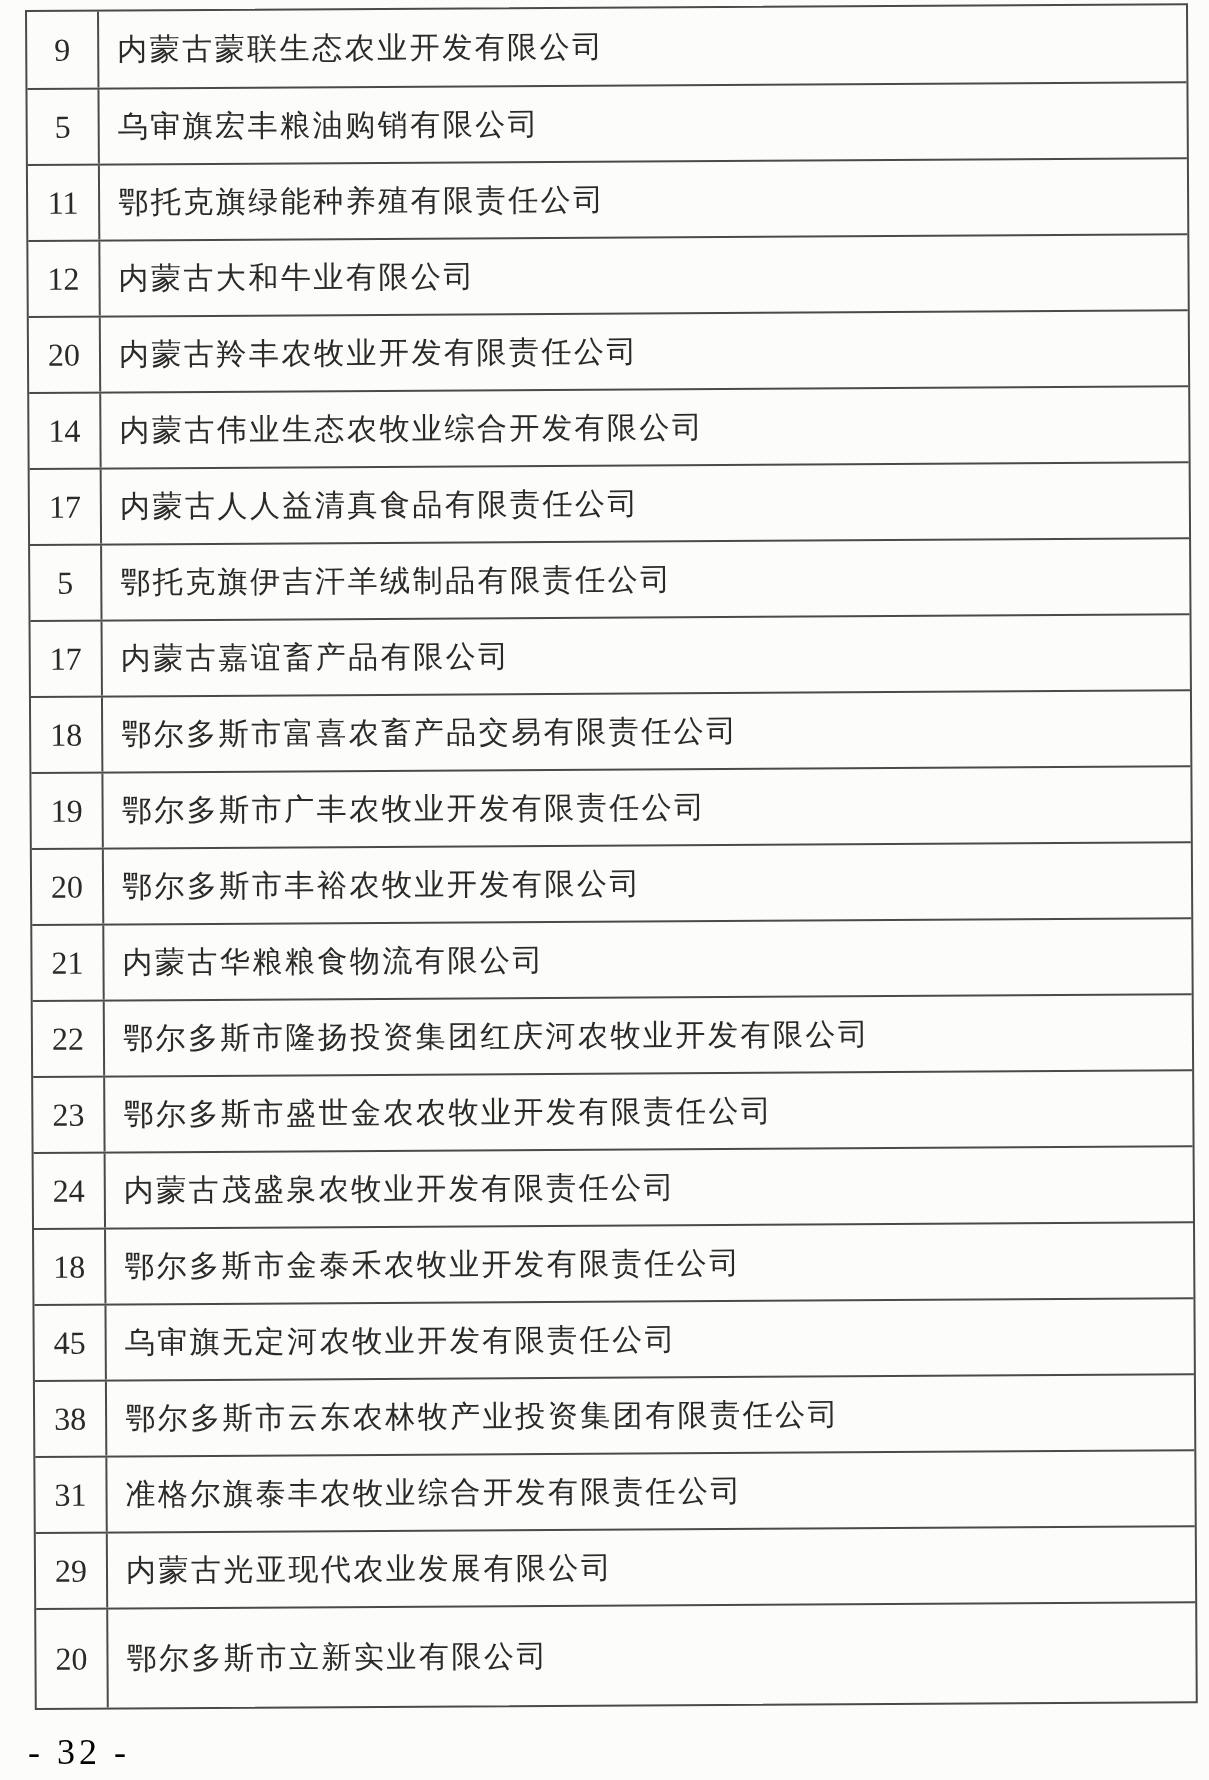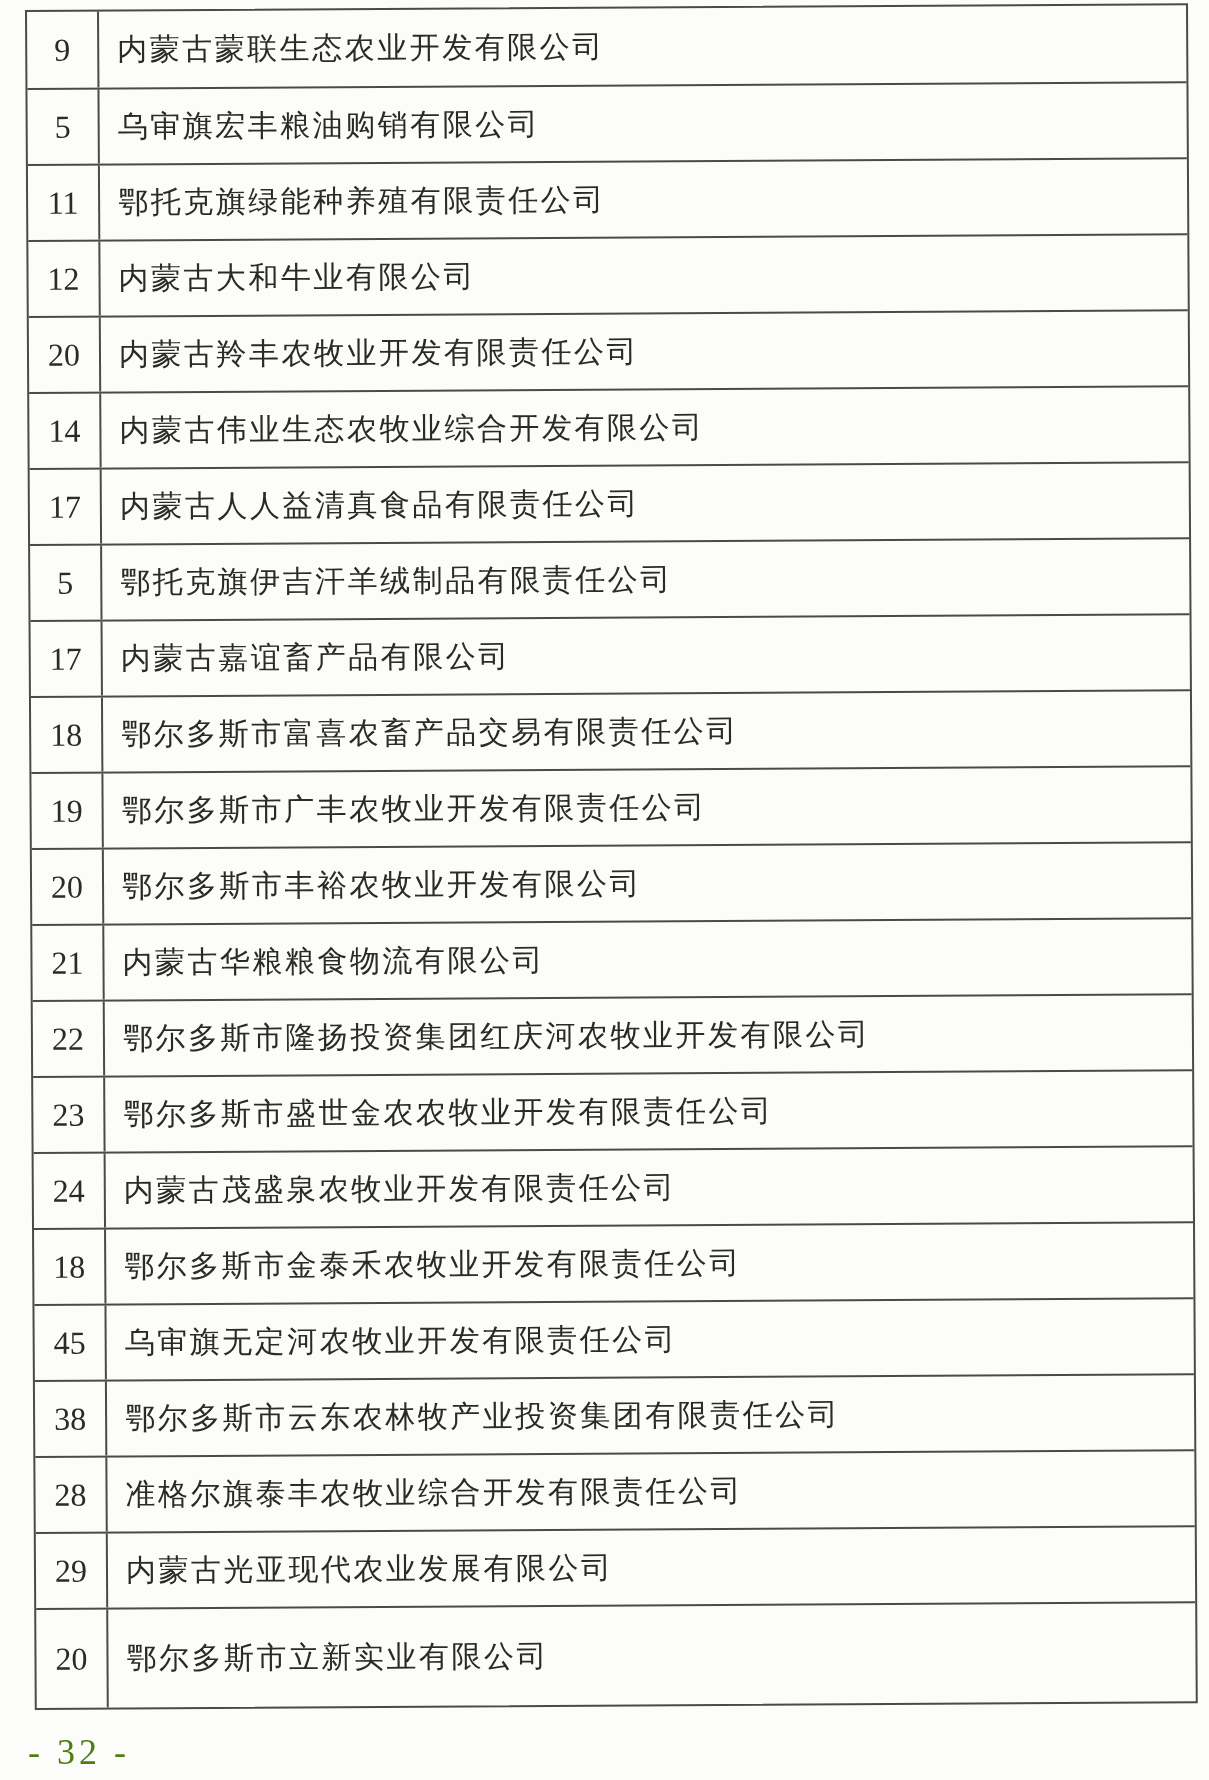--- a/index.html
+++ b/index.html
@@ -63,21 +63,21 @@
     color: #2b2a27;
     white-space: nowrap;
     overflow: hidden;
   }
   .page-footer {
     position: absolute;
     left: 28px;
     top: 1731px;
     font-size: 36px;
     letter-spacing: 4px;
-    color: #4d7c0f;
+    color: #000000;
   }
 </style>
 </head>
 <body>
 
 <div class="page">
   <div class="scan-table">
 
   <div class="trow">
     <div class="num-cell">9</div>
@@ -149,21 +149,21 @@
   </div>
       <div class="trow">
     <div class="num-cell">45</div>
     <div class="name-cell">乌审旗无定河农牧业开发有限责任公司</div>
   </div>
       <div class="trow">
     <div class="num-cell">38</div>
     <div class="name-cell">鄂尔多斯市云东农林牧产业投资集团有限责任公司</div>
   </div>
       <div class="trow">
-    <div class="num-cell">28</div>
+    <div class="num-cell">31</div>
     <div class="name-cell">准格尔旗泰丰农牧业综合开发有限责任公司</div>
   </div>
       <div class="trow">
     <div class="num-cell">29</div>
     <div class="name-cell">内蒙古光亚现代农业发展有限公司</div>
   </div>
       <div class="trow tall">
     <div class="num-cell">20</div>
     <div class="name-cell">鄂尔多斯市立新实业有限公司</div>
   </div>

